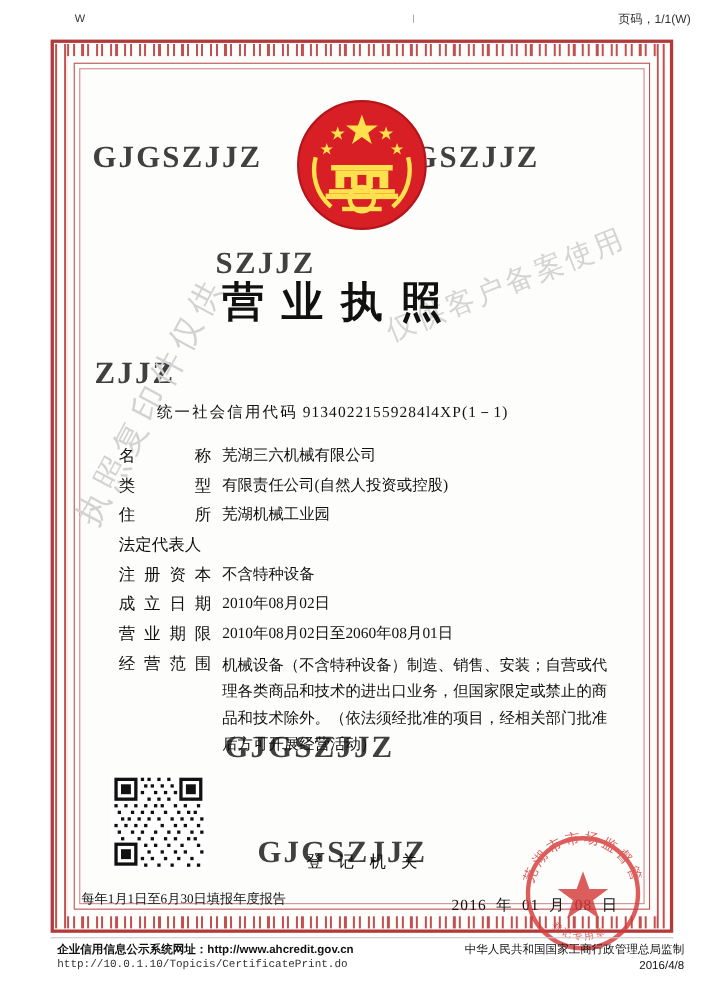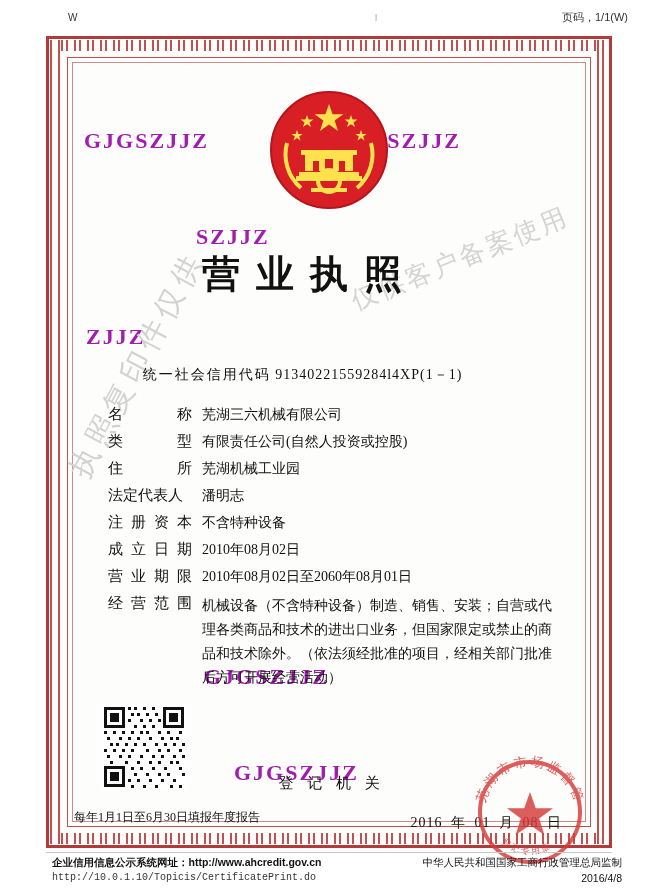--- a/index.html
+++ b/index.html
@@ -99,21 +99,21 @@
   .wm {
     position: absolute;
     color: #cfcfcf;
     font-family: "Liberation Serif", serif;
     font-weight: bold;
     letter-spacing: 2px;
     pointer-events: none;
     user-select: none;
     white-space: nowrap;
   }
-  .wm-gjgszjjz { font-size: 22px; color: #a21caf; }
+  .wm-gjgszjjz { font-size: 28px; color: #404040; }
   .wm-diag {
     position: absolute;
     left: 14px;
     top: 430px;
     font-size: 30px;
     color: #d2d2d2;
     transform: rotate(-62deg);
     transform-origin: left top;
     letter-spacing: 6px;
     font-weight: normal;
@@ -379,21 +379,20 @@
     <div class="field-row">
       <div class="field-label spread4">
         <span>住</span>
         <span>所</span>
       </div>
       <div class="field-value">芜湖机械工业园</div>
     </div>
 
     <div class="field-row">
       <div class="field-label">法定代表人</div>
-      <div class="field-value">潘明志</div>
     </div>
 
     <div class="field-row">
       <div class="field-label spread4">
         <span>注</span>
         <span>册</span>
         <span>资</span>
         <span>本</span>
       </div>
       <div class="field-value">不含特种设备</div>

